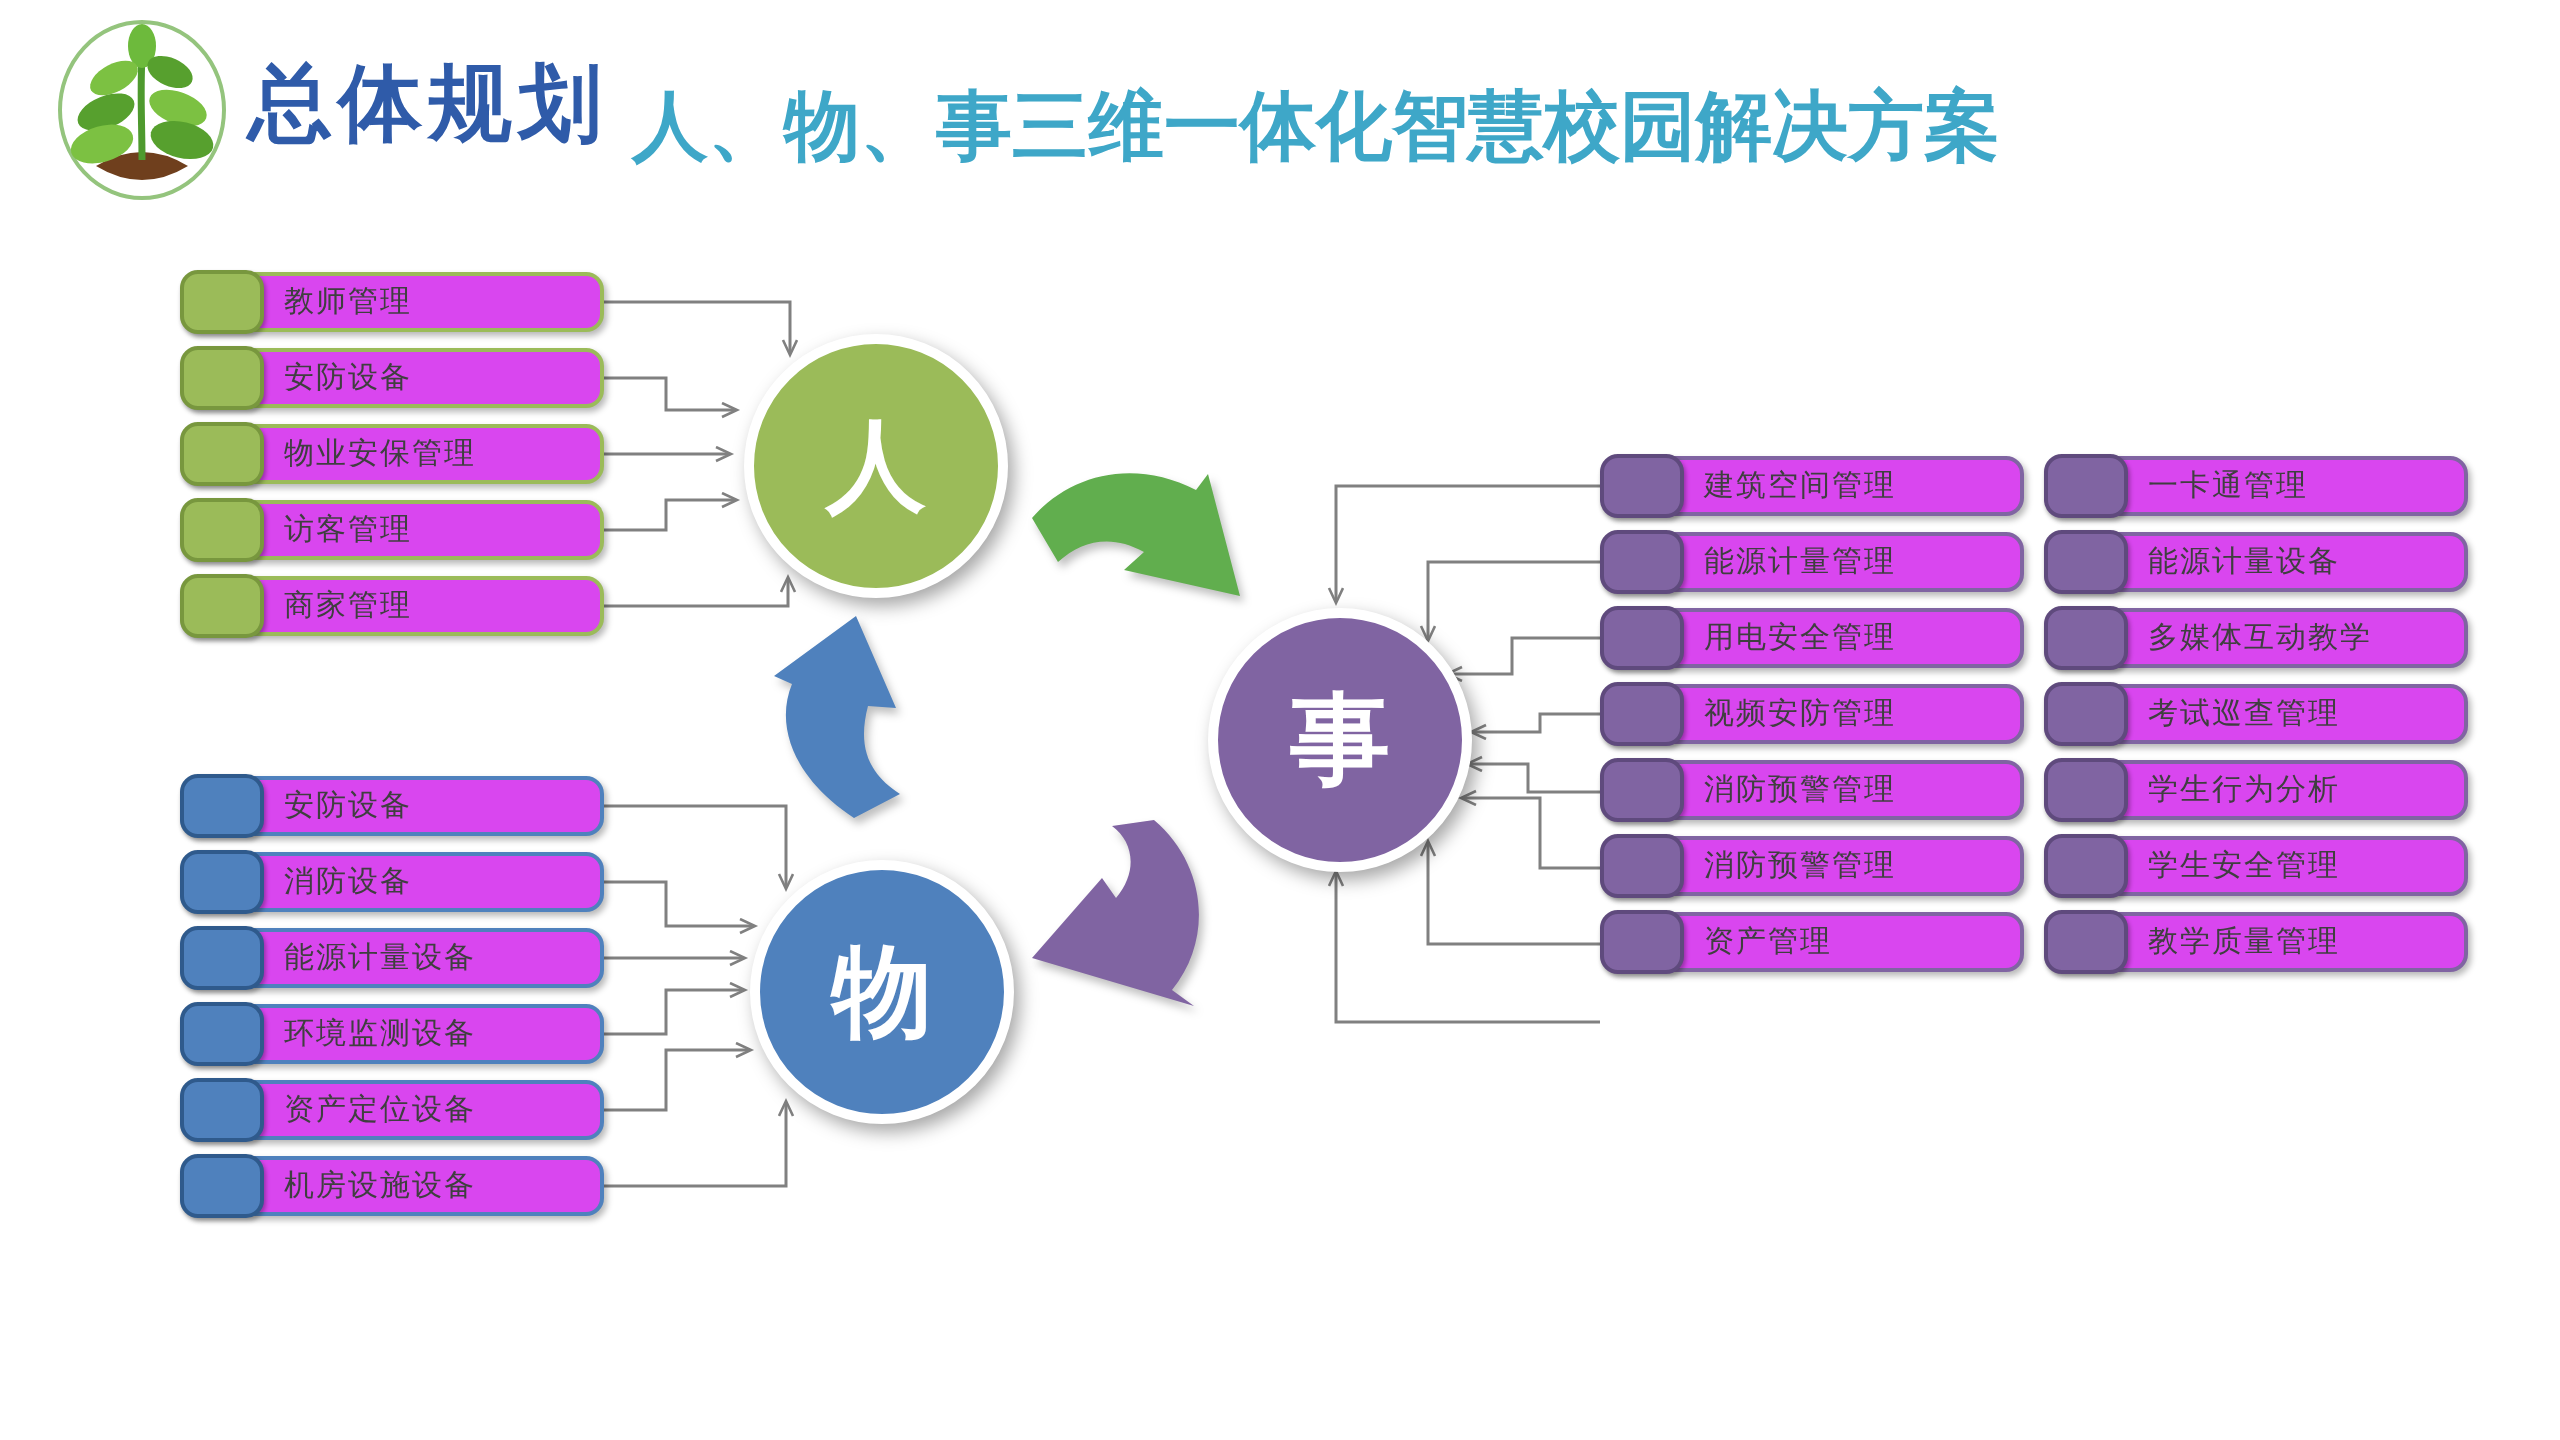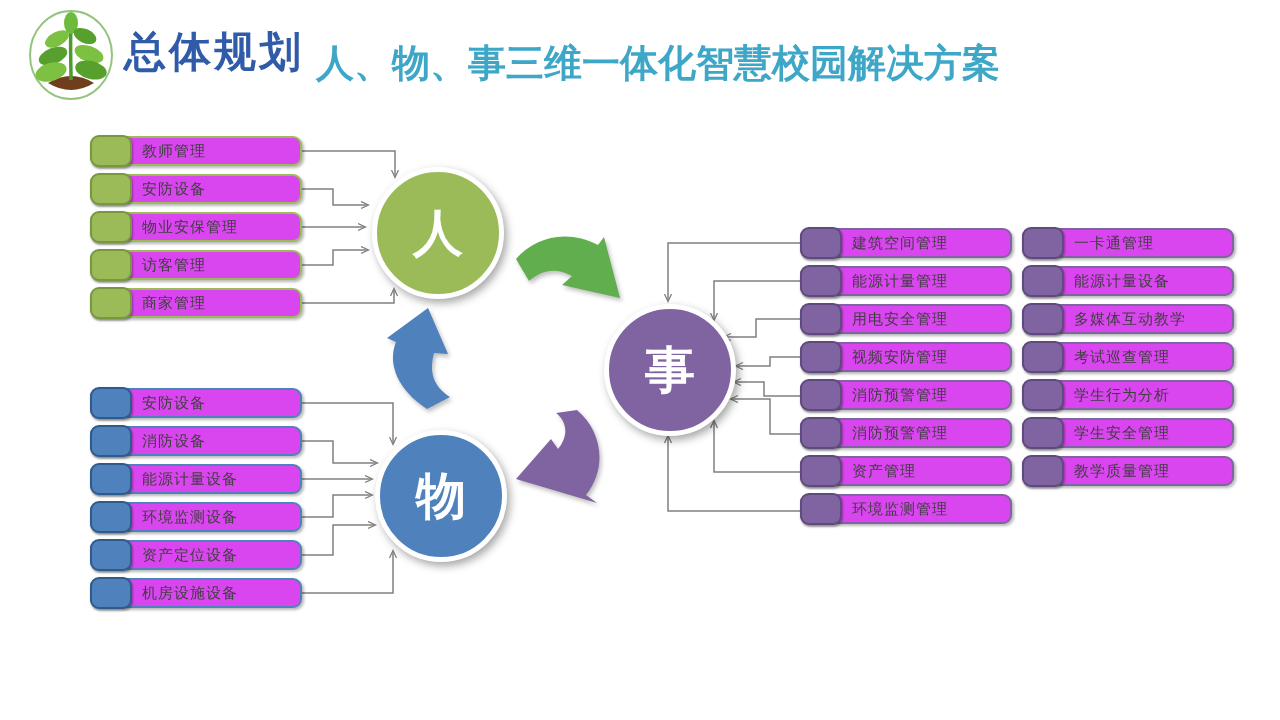--- a/index.html
+++ b/index.html
@@ -166,24 +166,20 @@
         <span class="lbl">消防预警管理</span>
       </div>
       <div class="item">
         <span class="chip"></span>
         <span class="lbl">消防预警管理</span>
       </div>
       <div class="item">
         <span class="chip"></span>
         <span class="lbl">资产管理</span>
       </div>
-      <div class="item">
-        <span class="chip"></span>
-        <span class="lbl">环境监测管理</span>
-      </div>
     </div>
   <div class="list p" style="left:1022px;top:228px;">
       <div class="item">
         <span class="chip"></span>
         <span class="lbl">一卡通管理</span>
       </div>
       <div class="item">
         <span class="chip"></span>
         <span class="lbl">能源计量设备</span>
       </div>

